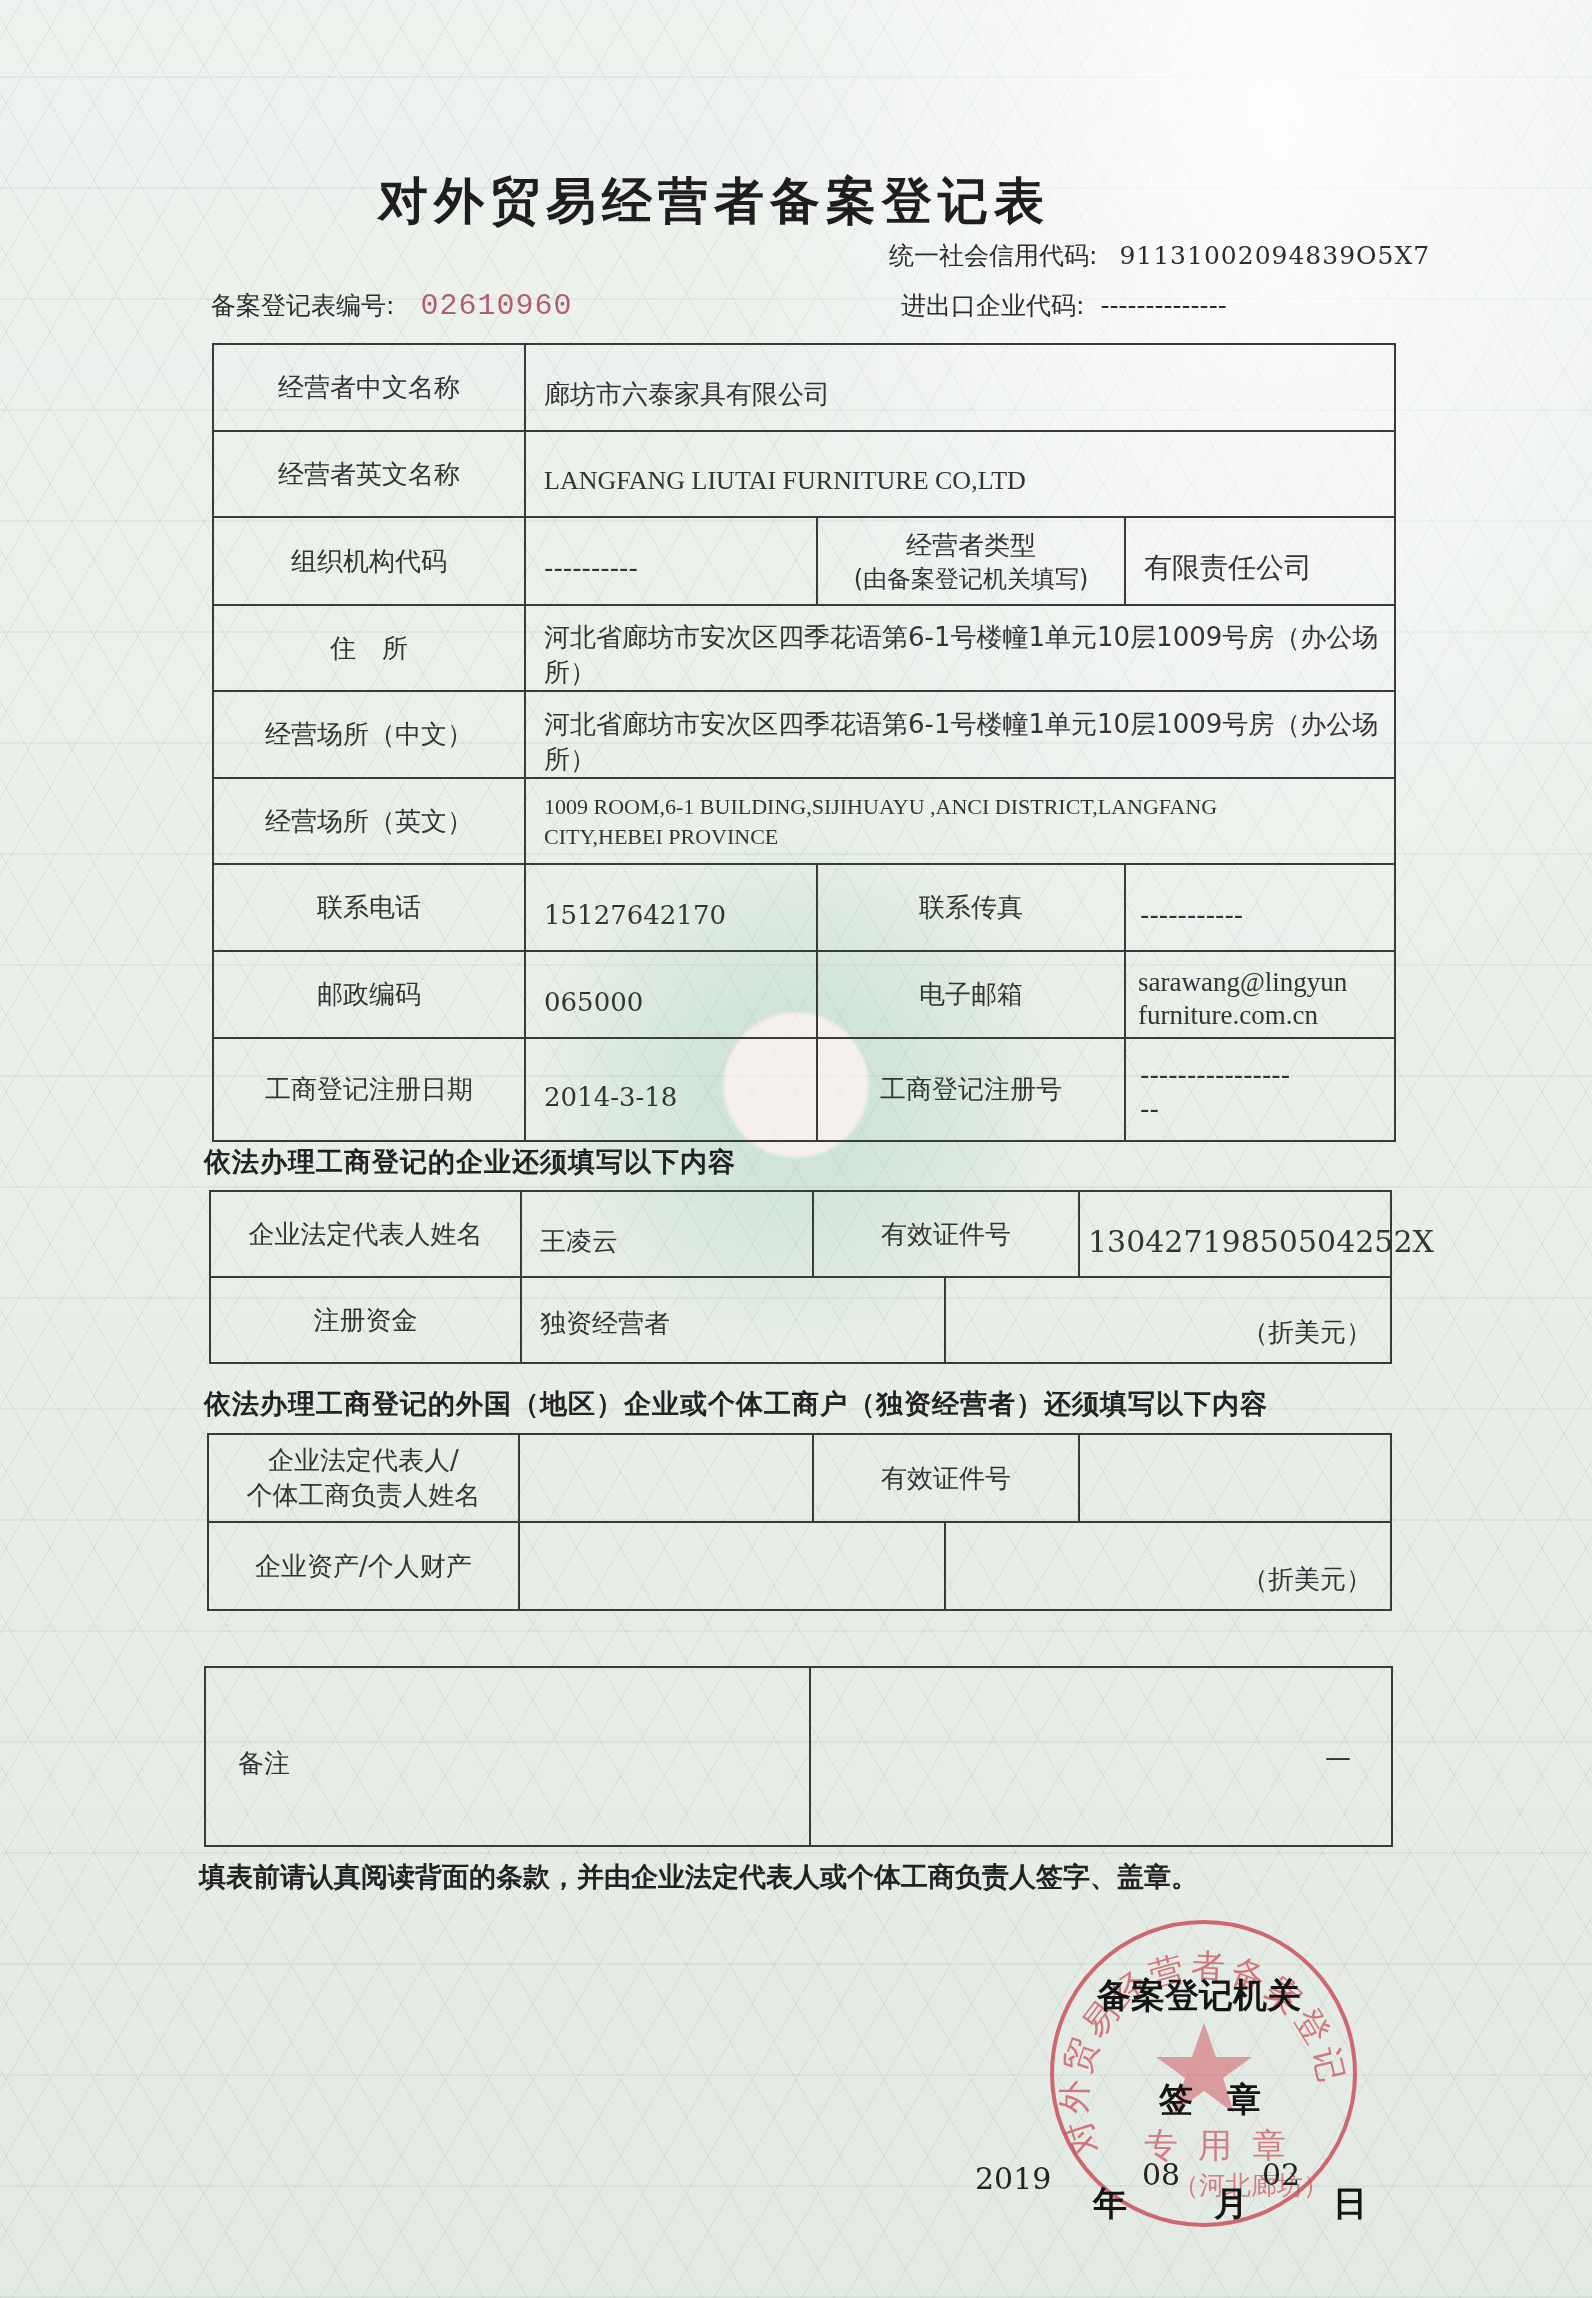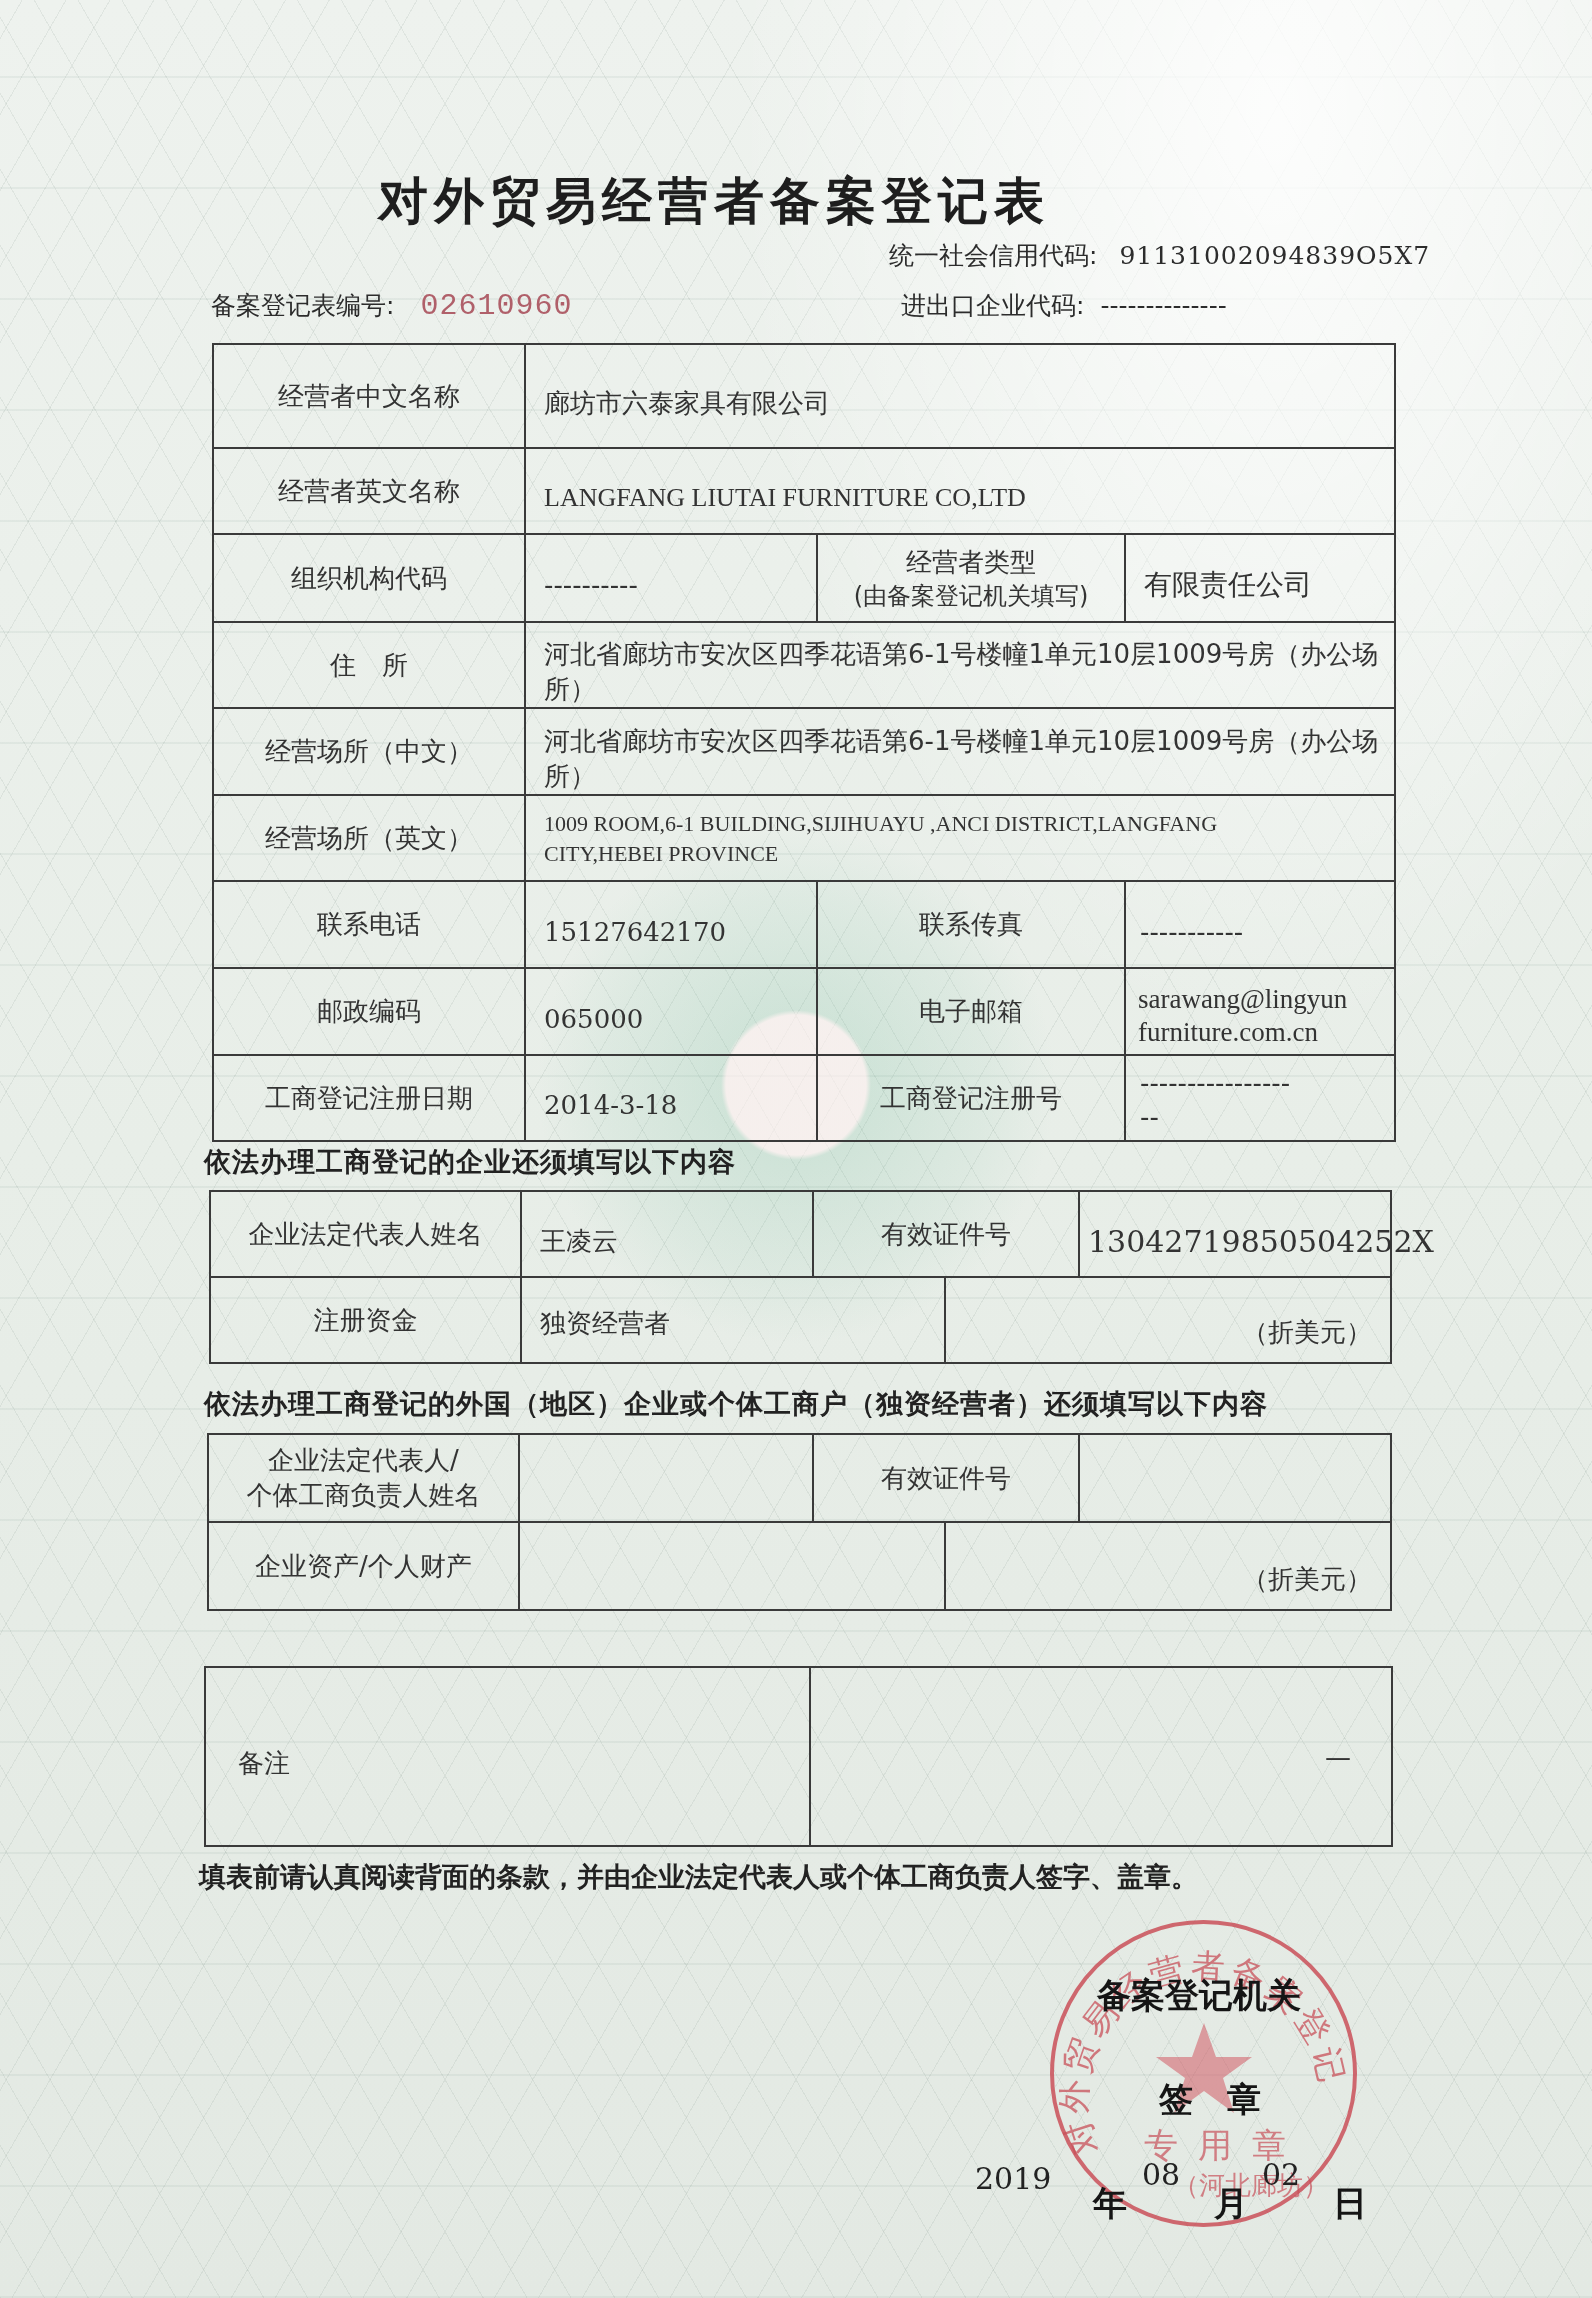--- a/index.html
+++ b/index.html
@@ -84,21 +84,21 @@
 </div>
 
 <table class="grid" style="left:212px; top:343px; width:1182px;">
   <colgroup>
     <col style="width:312px">
       <col style="width:292px">
       <col style="width:308px">
       <col style="width:270px">
   </colgroup>
   <tbody>
-      <tr style="height:104px">
+      <tr style="height:87px">
     <td class="lbl">经营者中文名称</td>
     <td class="val" colspan="3">廊坊市六泰家具有限公司</td>
   </tr>
   <tr style="height:86px">
     <td class="lbl">经营者英文名称</td>
     <td class="val sans-en" colspan="3">LANGFANG LIUTAI FURNITURE CO,LTD</td>
   </tr>
   <tr style="height:88px">
     <td class="lbl">组织机构代码</td>
     <td class="val">----------</td>
@@ -131,21 +131,21 @@
   </tr>
   <tr style="height:87px">
     <td class="lbl">邮政编码</td>
     <td class="val serif">065000</td>
     <td class="lbl">电子邮箱</td>
     <td class="val sans-en" style="padding-left:12px !important; padding-top:8px !important; font-size:27px; line-height:33px;">
       <div>sarawang@lingyun</div>
       <div>furniture.com.cn</div>
     </td>
   </tr>
-  <tr style="height:86px">
+  <tr style="height:103px">
     <td class="lbl">工商登记注册日期</td>
     <td class="val serif">2014-3-18</td>
     <td class="lbl">工商登记注册号</td>
     <td class="val" style="padding-left:14px !important; padding-top:4px !important; line-height:34px;">
       <div>----------------</div>
       <div>--</div>
     </td>
   </tr>
 </tbody>
   </table>

